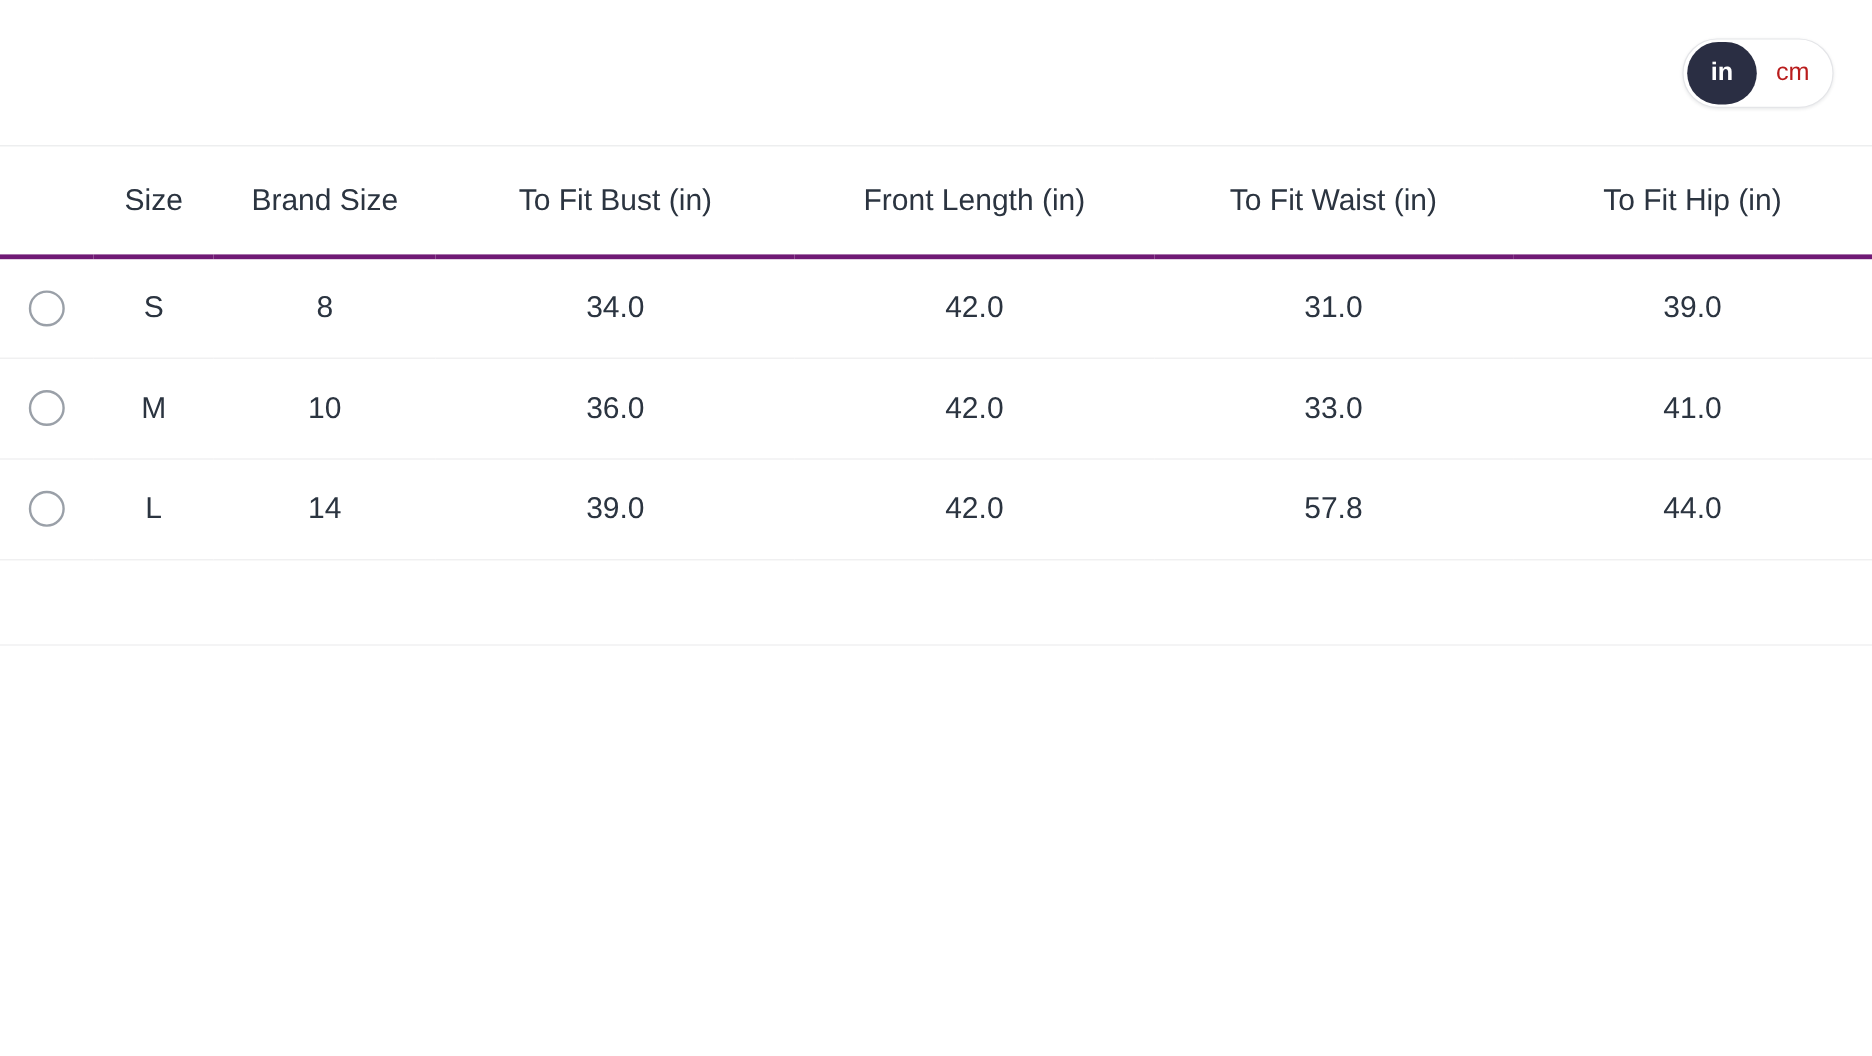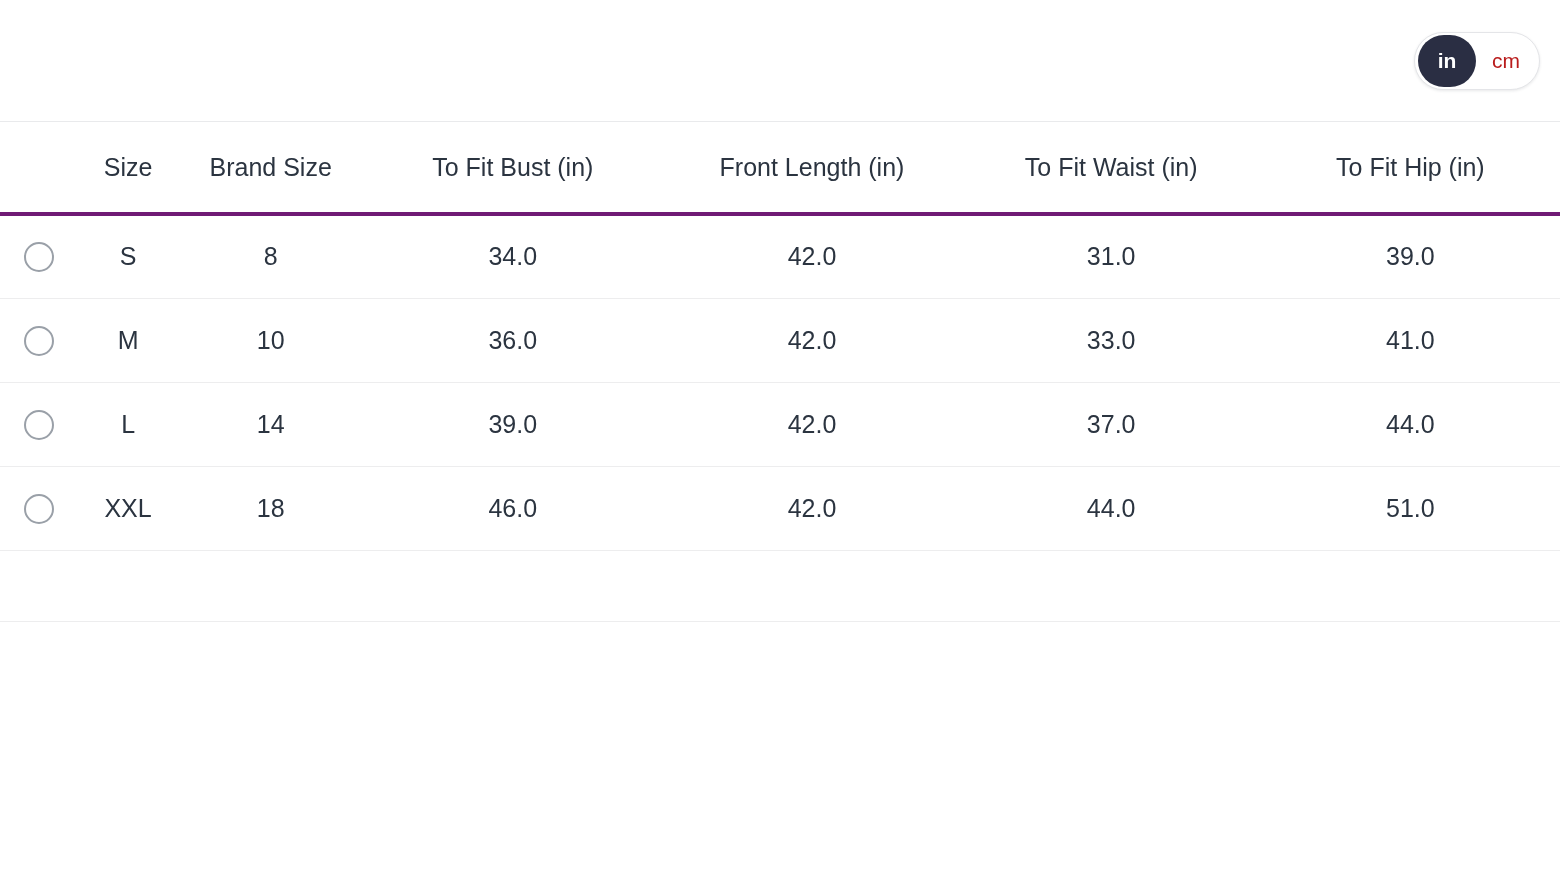--- a/index.html
+++ b/index.html
@@ -19,21 +19,21 @@
     background: #ffffff;
     overflow: hidden;
   }
 
   
   .unit-bar {
     height: 122px;
     display: flex;
     align-items: center;
     justify-content: flex-end;
-    padding-right: 20px;
+    padding-right: 32px;
     border-bottom: 1px solid #e9eaec;
     background: #ffffff;
   }
   .unit-toggle {
     display: flex;
     align-items: center;
     background: #ffffff;
     border: 1px solid #e4e5e8;
     border-radius: 999px;
     padding: 3px;
@@ -159,31 +159,22 @@
         <td>42.0</td>
         <td>33.0</td>
         <td>41.0</td>
       </tr>
       <tr>
         <td class="radio-cell"><span class="radio"></span></td>
         <td>L</td>
         <td>14</td>
         <td>39.0</td>
         <td>42.0</td>
-        <td>37.0</td>
+        <td>57.8</td>
         <td>44.0</td>
-      </tr>
-      <tr>
-        <td class="radio-cell"><span class="radio"></span></td>
-        <td>XXL</td>
-        <td>18</td>
-        <td>46.0</td>
-        <td>42.0</td>
-        <td>44.0</td>
-        <td>51.0</td>
       </tr>
     </tbody>
   </table>
 
   <div class="bottom-pad"></div>
   <div class="footer-rule"></div>
 
 </div>
 
 </body></html>

